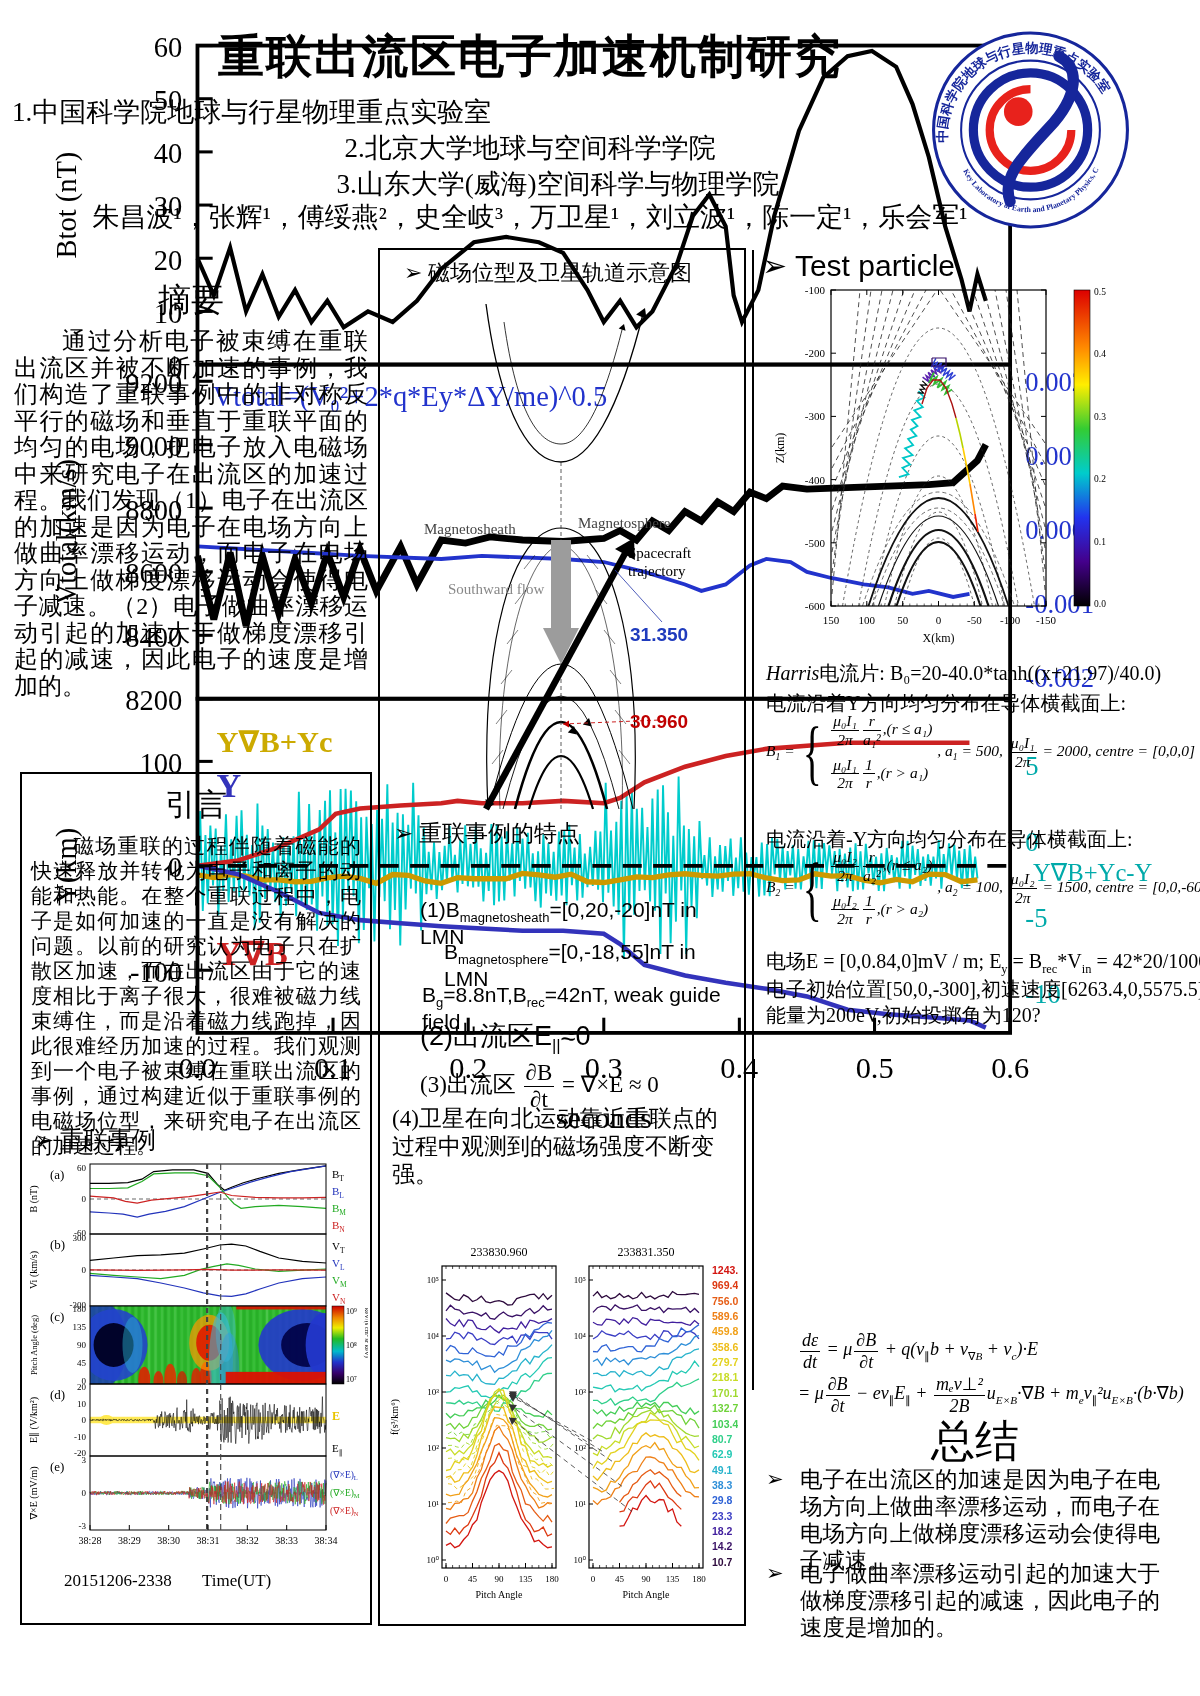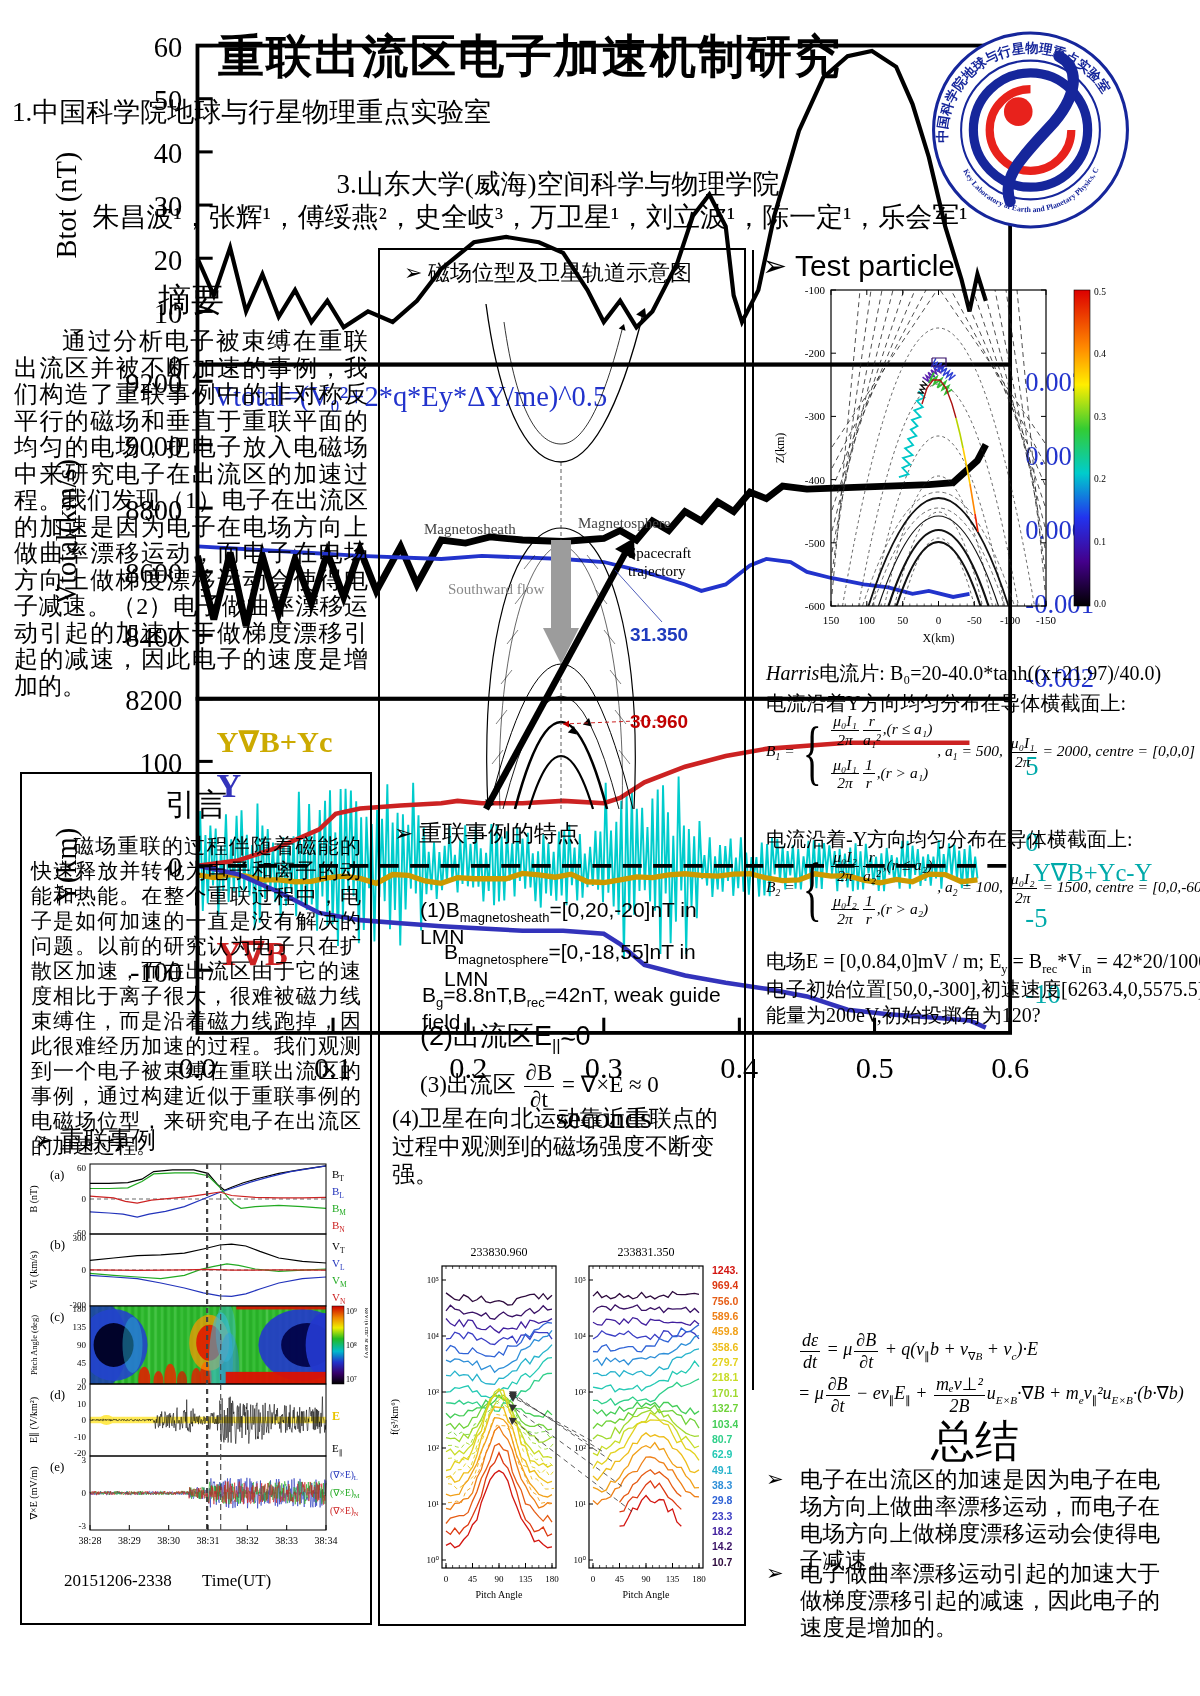--- a/index.html
+++ b/index.html
@@ -61,20 +61,21 @@
   .sb1{top:1466px;} .sb2{top:1560px;}
   .mk{flex:0 0 22px;font-size:21px;}
 </style>
 </head>
 <body>
 
 <div class="page">
 
   <div class="title">重联出流区电子加速机制研究</div>
   <div class="a1">1.中国科学院地球与行星物理重点实验室</div>
+  <div class="a2">2.北京大学地球与空间科学学院</div>
   <div class="a3">3.山东大学(威海)空间科学与物理学院</div>
   <div class="authors">朱昌波¹，张辉¹，傅绥燕²，史全岐³，万卫星¹，刘立波¹，陈一定¹，乐会军¹</div>
 
   <svg class="logo" viewBox="0 0 200 196">
     <circle cx="100" cy="98" r="95" fill="#fff" stroke="#16269b" stroke-width="3"></circle>
     <circle cx="100" cy="98" r="68" fill="#fff" stroke="#16269b" stroke-width="2"></circle>
     <defs>
       <path id="arcTop" d="M 20 122 A 82 82 0 1 1 180 122"></path>
       <path id="arcBot" d="M 34 138 A 74 74 0 0 0 166 138"></path>
     </defs>

